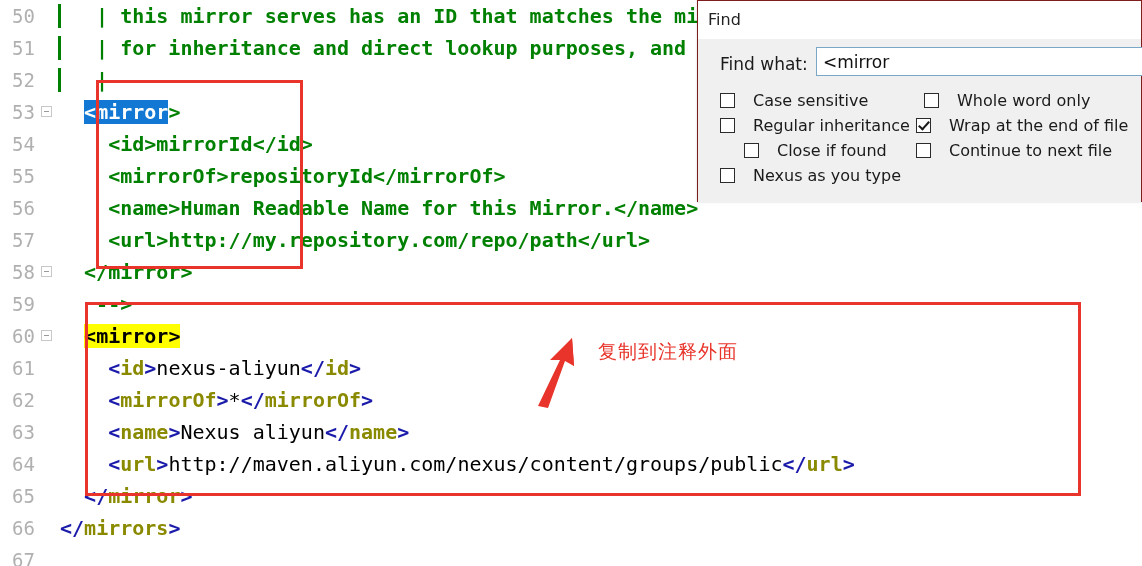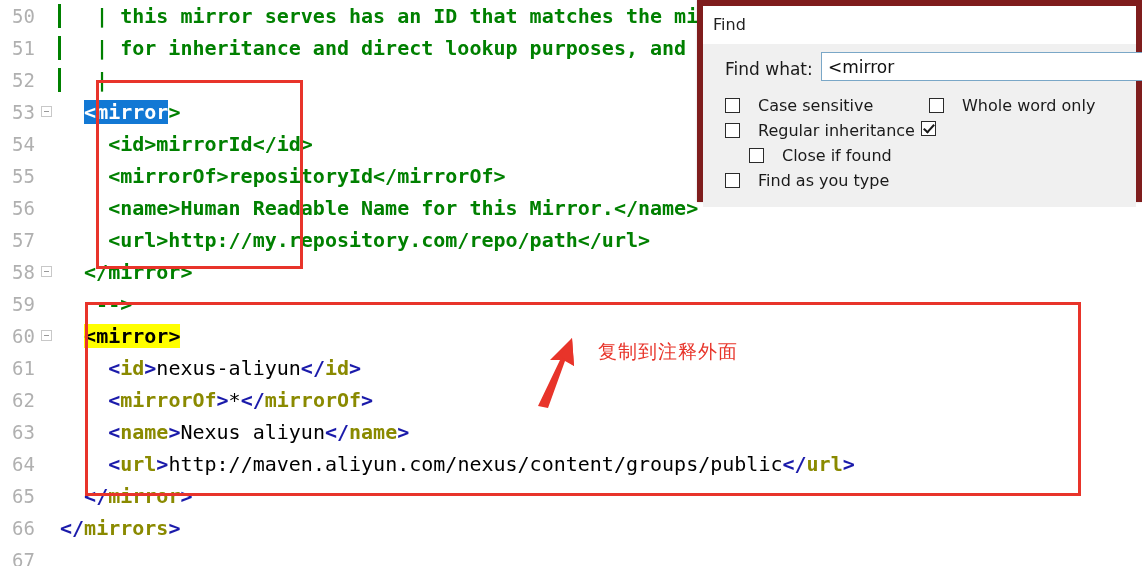--- a/index.html
+++ b/index.html
@@ -125,21 +125,21 @@
     letter-spacing: 1px;
     white-space: pre;
   }
 
   
   .find-dialog {
     position: absolute;
     left: 697px; top: 0;
     width: 445px; height: 202px;
     background: #f0f0f0;
-    border: 6px solid #7f1d1d;
+    border: 1px solid #7f1d1d;
     box-sizing: border-box;
     font-family: "DejaVu Sans", "Liberation Sans", sans-serif;
     box-shadow: 0 0 2px rgba(0,0,0,0.18);
   }
   .find-titlebar {
     height: 38px;
     background: #ffffff;
     position: relative;
     border-bottom: none;
   }
@@ -319,29 +319,34 @@
         <span>Regular inheritance</span>
       </div>
 
       <div class="cbrow" id="cb-close">
         <span class="cb"></span>
         <span>Close if found</span>
       </div>
 
       <div class="cbrow" id="cb-fayt">
         <span class="cb"></span>
-        <span>Find as you type</span>
+        <span>Nexus as you type</span>
       </div>
 
       <div class="cbrow" id="cb-whole">
         <span class="cb"></span>
         <span>Whole word only</span>
       </div>
 
       <div class="cbrow" id="cb-wrap">
         <span class="cb checked"></span>
-      </div>
-
+        <span>Wrap at the end of file</span>
+      </div>
+
+      <div class="cbrow" id="cb-continue">
+        <span class="cb"></span>
+        <span>Continue to next file</span>
+      </div>
 
     </div>
   </div>
 
 </div>
 
 </body></html>

